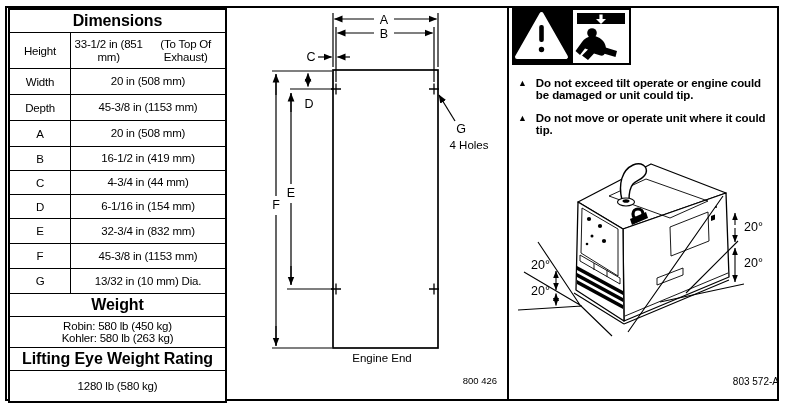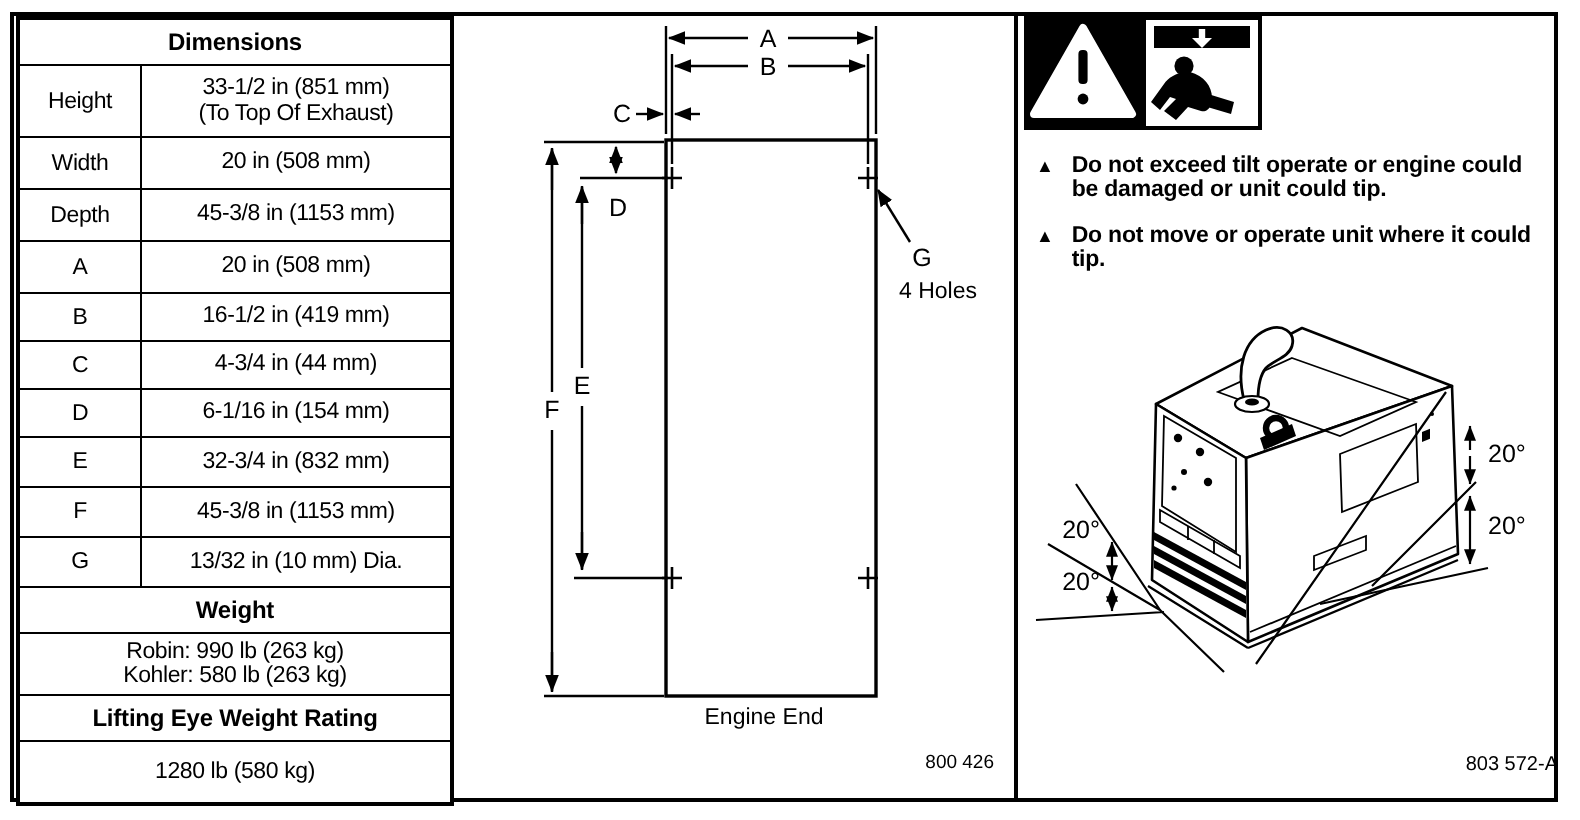--- a/index.html
+++ b/index.html
@@ -8,23 +8,23 @@
     font-family:"Liberation Sans", sans-serif; color:#000; overflow:hidden;
   }
   .outer-border { position:absolute; left:5px; top:6px; width:774px; height:395px; border:2px solid #000; box-sizing:border-box; }
   .section-divider { position:absolute; left:507px; top:6px; height:395px; width:0; border-left:2px solid #000; }
 
   
   .dtable { position:absolute; left:8px; top:8px; width:219px; border:2px solid #000; box-sizing:border-box; background:#fff; font-size:11.5px; letter-spacing:-0.2px; }
   .trow { display:flex; box-sizing:border-box; }
   .trow + .trow { border-top:1.5px solid #000; }
   .c1 { width:61px; border-right:1.5px solid #000; display:flex; align-items:center; justify-content:center; box-sizing:border-box; }
-  .c2 { flex:1; display:flex; flex-direction:column; align-items:center; justify-content:center; text-align:center; line-height:12.5px; }
+  .c2 { flex:1; display:flex; flex-direction:row; align-items:center; justify-content:center; text-align:center; line-height:12.5px; }
   .full { flex:1; display:flex; flex-direction:column; align-items:center; justify-content:center; text-align:center; line-height:12.5px; }
-  .bold { font-weight:bold; font-size:12px; letter-spacing:-0.1px; }
+  .bold { font-weight:bold; font-size:16px; letter-spacing:-0.1px; }
   .r-hd{height:22px} .r-height{height:36px} .r-26{height:26px} .r-25{height:25px} .r-24{height:24px}
   .r-whdr{height:23px} .r-wval{height:31px}
 
   
   .dim-svg { position:absolute; left:230px; top:0; width:280px; height:410px; }
 
   
   .icons { position:absolute; left:512px; top:8px; display:flex; }
   .icon-black { width:59px; height:57px; background:#000; display:flex; align-items:center; justify-content:center; }
   .icon-white { width:60px; height:57px; background:#fff; border:2.5px solid #000; box-sizing:border-box; display:flex; align-items:center; justify-content:center; }
@@ -92,21 +92,21 @@
     </div>
     <div class="trow r-25">
       <div class="c1">G</div>
       <div class="c2">13/32 in (10 mm) Dia.</div>
     </div>
     <div class="trow r-whdr">
       <div class="full bold">Weight</div>
     </div>
     <div class="trow r-wval">
       <div class="full">
-        <span>Robin: 990 lb (263 kg)</span>
+        <span>Robin: 580 lb (450 kg)</span>
         <span>Kohler: 580 lb (263 kg)</span>
       </div>
     </div>
     <div class="trow r-whdr">
       <div class="full bold">Lifting Eye Weight Rating</div>
     </div>
     <div class="trow r-wval">
       <div class="full">1280 lb (580 kg)</div>
     </div>
   </div>

